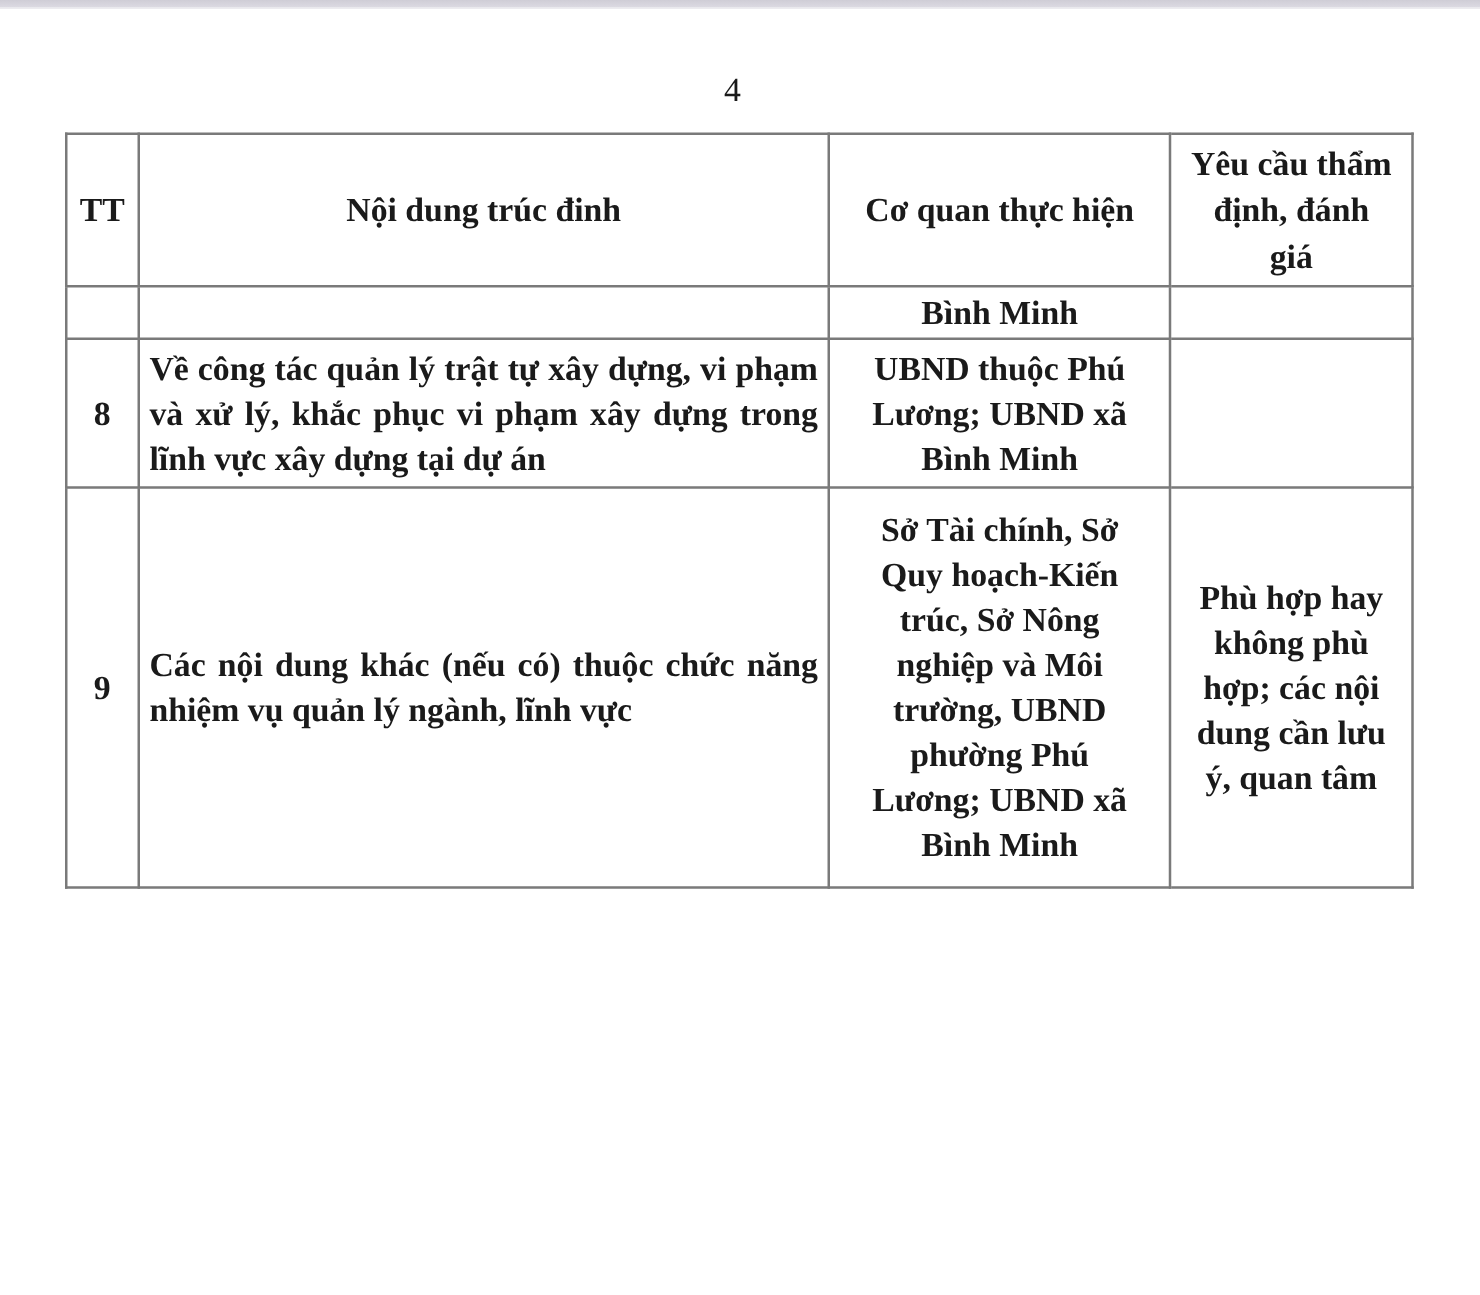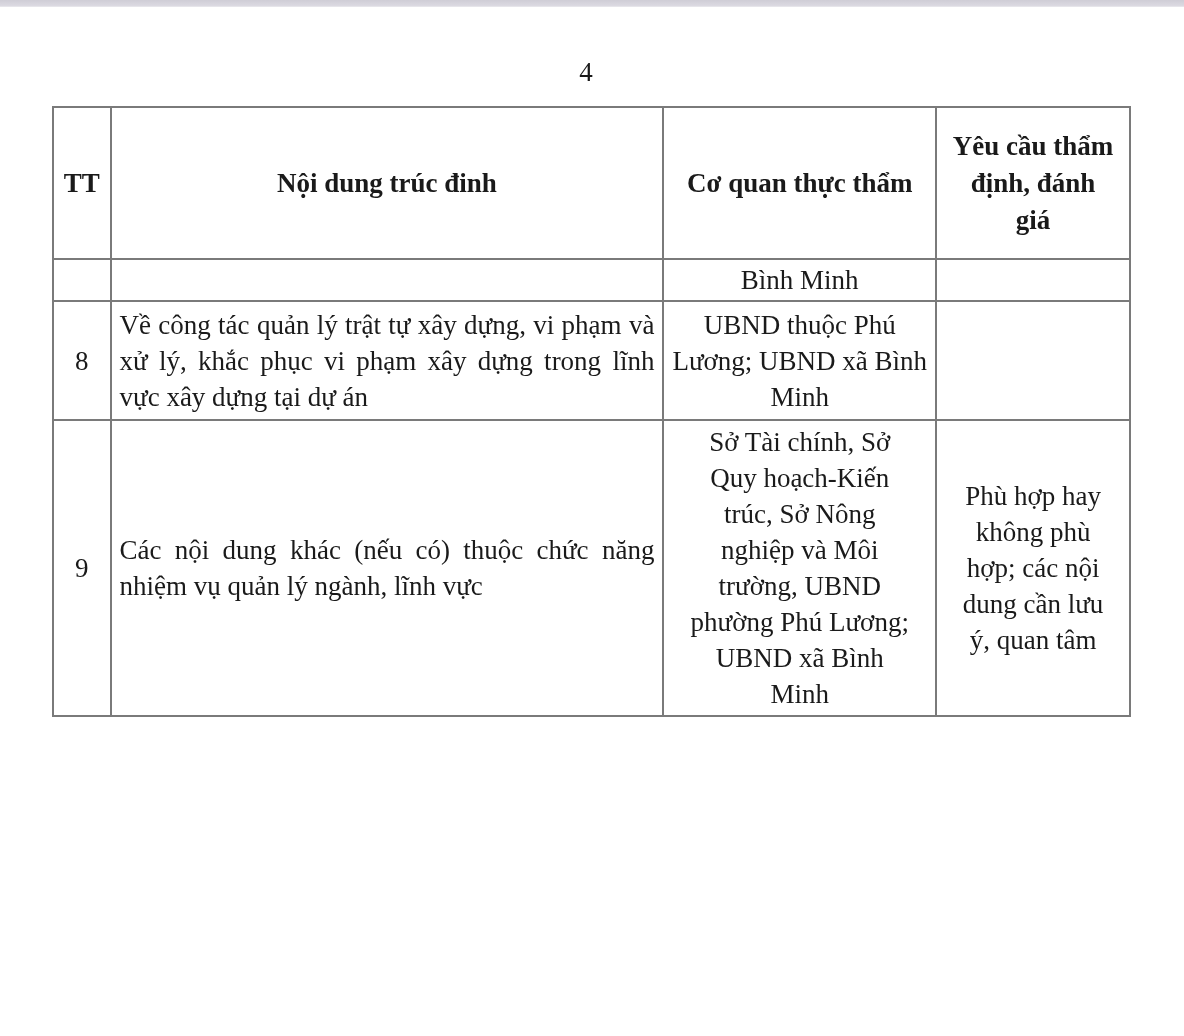--- a/index.html
+++ b/index.html
@@ -39,20 +39,21 @@
       width: 1079px;
       border-collapse: collapse;
       table-layout: fixed;
       font-size: 27px;
       line-height: 36px;
     }
     table.doc-table td, table.doc-table th {
       border: 2px solid #7a7a7a;
       padding: 0 8px;
       vertical-align: middle;
+      font-weight: bold;
     }
     table.doc-table th {
       font-weight: bold;
       text-align: center;
       height: 118px;
       line-height: 37px;
     }
     .col-tt { width: 54px; }
     .col-content { width: 519px; }
     .col-agency { width: 256px; }
@@ -74,22 +75,22 @@
   <colgroup>
     <col class="col-tt">
     <col class="col-content">
     <col class="col-agency">
     <col class="col-req">
   </colgroup>
   <thead>
     <tr>
       <th>TT</th>
       <th>Nội dung trúc đinh</th>
-      <th>Cơ quan thực thẩm</th>
-      <th style="padding:16px 14px;">
+      <th>Cơ quan thực hiện</th>
+      <th style="padding:1px 14px;">
         <span>Yêu cầu thẩm định, đánh giá</span>
       </th>
     </tr>
   </thead>
   <tbody>
     <tr class="row-cont">
       <td class="center"></td>
       <td class="justify"></td>
       <td class="center">Bình Minh</td>
       <td class="center"></td>
@@ -97,16 +98,16 @@
     <tr class="row-8">
       <td class="center">8</td>
       <td class="justify">Về công tác quản lý trật tự xây dựng, vi phạm và xử lý, khắc phục vi phạm xây dựng trong lĩnh vực xây dựng tại dự án</td>
       <td class="center">UBND thuộc Phú Lương; UBND xã Bình Minh</td>
       <td class="center"></td>
     </tr>
     <tr class="row-9">
       <td class="center">9</td>
       <td class="justify">Các nội dung khác (nếu có) thuộc chức năng nhiệm vụ quản lý ngành, lĩnh vực</td>
       <td class="center" style="padding:0 22px;">Sở Tài chính, Sở Quy hoạch-Kiến trúc, Sở Nông nghiệp và Môi trường, UBND phường Phú Lương; UBND xã Bình Minh</td>
-      <td class="center" style="padding:0 14px;">Phù hợp hay không phù hợp; các nội dung cần lưu ý, quan tâm</td>
+      <td class="center" style="padding:12px 14px;">Phù hợp hay không phù hợp; các nội dung cần lưu ý, quan tâm</td>
     </tr>
   </tbody>
 </table>
 
 </body></html>

